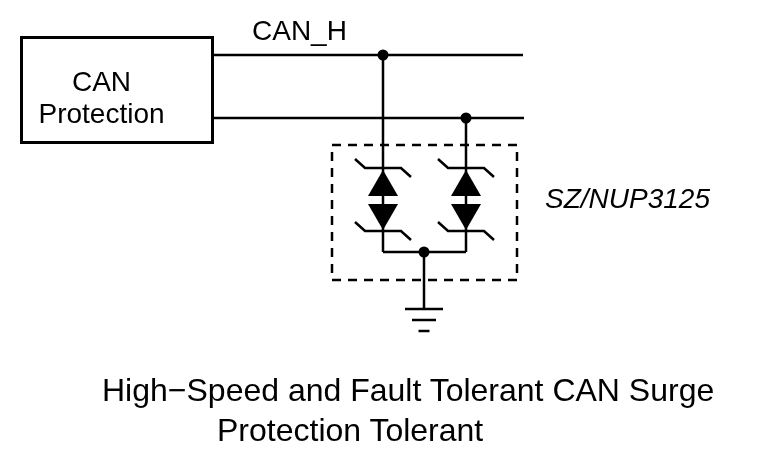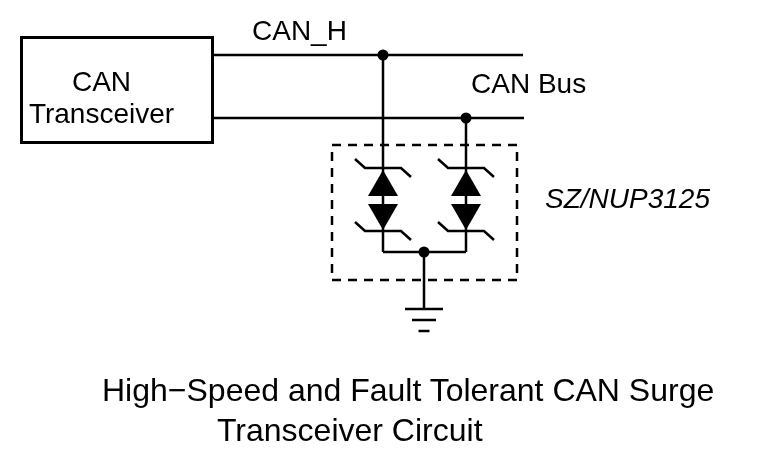--- a/index.html
+++ b/index.html
@@ -78,23 +78,22 @@
     <g stroke-width="2.5">
       <path d="M424 252 V309"></path>
       <path d="M405 309 H443"></path>
       <path d="M412 320 H436"></path>
       <path d="M418.5 331 H429.5"></path>
     </g>
   </svg>
 
   <div class="box-text">
     <span>CAN</span>
-    <span>Transceiver</span>
+    <span>Protection</span>
   </div>
 
   <div class="lbl" id="lbl-can-h">CAN_H</div>
-  <div class="lbl" id="lbl-can-bus">CAN Bus</div>
   <div class="lbl" id="lbl-device">SZ/NUP3125</div>
 
   <div class="caption-line" id="caption-line-1">High−Speed and Fault Tolerant CAN Surge</div>
-  <div class="caption-line" id="caption-line-2">Transceiver Circuit</div>
+  <div class="caption-line" id="caption-line-2">Protection Tolerant</div>
 
 </div>
 
 </body></html>

